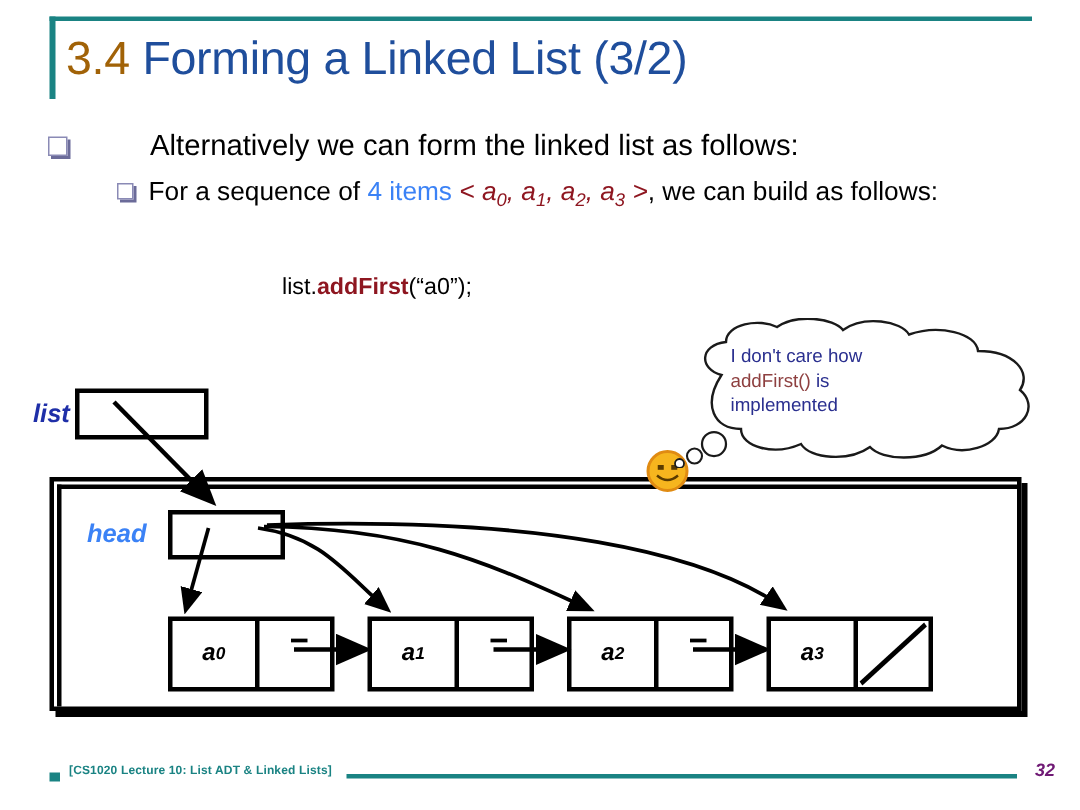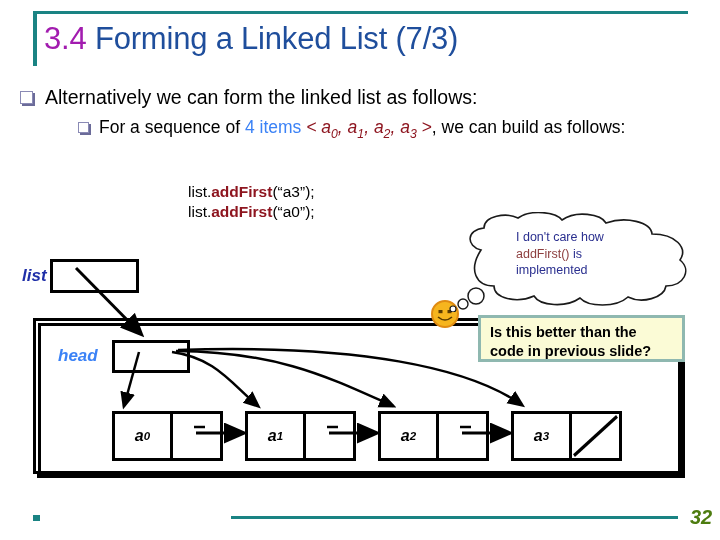--- a/index.html
+++ b/index.html
@@ -37,21 +37,21 @@
   }
   #page-title {
     position: absolute;
     left: 44px;
     top: 20px;
     font-size: 31px;
     line-height: 38px;
     white-space: nowrap;
     letter-spacing: -0.2px;
   }
-  #page-title .num { color: #a21caf; }
+  #page-title .num { color: #a16207; }
   #page-title .rest { color: #1f4e9c; }
 
   
   .bullet-row {
     position: absolute;
     display: flex;
     align-items: flex-start;
   }
   .sq-bullet {
     position: relative;
@@ -64,21 +64,21 @@
     margin-top: 6px;
     margin-right: 12px;
   }
   .sq-bullet.small {
     width: 9px;
     height: 9px;
     box-shadow: 2px 2px 0 0 #6b6b99;
     margin-top: 5px;
     margin-right: 10px;
   }
-  #bullet-l1 { left: 20px; top: 85px; }
+  #bullet-l1 { left: 32px; top: 85px; gap: 43px; }
   #bullet-l1 .txt { font-size: 19.5px; line-height: 24px; color: #000; white-space: nowrap; }
   #bullet-l2 { left: 78px; top: 117px; width: 600px; }
   #bullet-l2 .txt { font-size: 17.5px; line-height: 21px; color: #000; }
   .blue { color: #3b82f6; }
   .seq { font-style: italic; color: #8e1620; }
   .seq sub { font-size: 70%; font-style: italic; }
 
   
   #code-block {
     position: absolute;
@@ -207,21 +207,20 @@
     height: 100px;
   }
   #thought-text {
     position: absolute;
     left: 487px;
     top: 229px;
     width: 140px;
     font-size: 12.5px;
     line-height: 16.5px;
     color: #2a2f8f;
-    margin-left: 29px;
   }
   #thought-text .tr { color: #8e4040; }
 
   
   #callout {
     position: absolute;
     left: 478px;
     top: 315px;
     width: 207px;
     height: 47px;
@@ -267,51 +266,50 @@
     left: 231px;
     top: 516px;
     width: 447px;
     height: 3px;
     background: #1a8383;
   }
   #page-number {
     position: absolute;
     left: 690px;
     top: 506px;
-    font-size: 20px;
+    font-size: 12px;
     font-weight: bold;
     font-style: italic;
-    color: #4d7c0f;
+    color: #701a75;
     text-align: right;
   }
 </style>
 </head>
 <body>
 
 <div id="slide">
 
   <div class="title-rule"></div>
   <div class="title-bar"></div>
   <div id="page-title">
-    <span class="num">3.4</span><span class="rest">&nbsp;</span><span class="rest">Forming a Linked List (7/3)</span>
+    <span class="num">3.4</span><span class="rest">&nbsp;</span><span class="rest">Forming a Linked List (3/2)</span>
   </div>
 
   <div class="bullet-row" id="bullet-l1">
     <span class="sq-bullet"></span>
     <span class="txt">Alternatively we can form the linked list as follows:</span>
   </div>
 
   <div class="bullet-row" id="bullet-l2">
     <span class="sq-bullet small"></span>
     <span class="txt"><span>For a sequence of </span><span class="blue">4 items</span><span class="seq"> &lt; </span><span class="seq">a<sub>0</sub></span><span class="seq">,&nbsp;</span><span class="seq">a<sub>1</sub></span><span class="seq">,&nbsp;</span><span class="seq">a<sub>2</sub></span><span class="seq">,&nbsp;</span><span class="seq">a<sub>3</sub></span><span class="seq"> &gt;</span><span>, we can build as follows:</span></span>
   </div>
 
   <div id="code-block">
 
-    <div><span>list.</span><span class="c-red">addFirst</span><span>(“a3”);</span></div>
     <div><span>list.</span><span class="c-red">addFirst</span><span>(“a0”);</span></div>
   </div>
 
   <div id="list-label">list</div>
   <div id="list-box"></div>
 
   <div id="object-frame"></div>
   <div id="object-frame-inner"></div>
 
   <div id="head-label">head</div>
@@ -349,21 +347,20 @@
     <path d="M45,38 C30,34 30,18 48,16 C48,4 70,0 82,6 C95,-3 120,0 126,8
              C140,-2 165,2 170,11 C190,4 215,10 216,22 C240,22 252,36 244,48
              C256,58 248,74 230,74 C228,86 206,92 192,85 C180,96 152,95 144,86
              C130,96 104,94 98,84 C80,92 58,86 58,74 C40,74 32,58 45,38 Z" fill="#ffffff" stroke="#1a1a1a" stroke-width="1.6"></path>
     <circle cx="40" cy="84" r="8" fill="#fff" stroke="#1a1a1a" stroke-width="1.5"></circle>
     <circle cx="27" cy="92" r="5" fill="#fff" stroke="#1a1a1a" stroke-width="1.4"></circle>
     <circle cx="17" cy="97" r="3" fill="#fff" stroke="#1a1a1a" stroke-width="1.2"></circle>
   </svg>
   <div id="thought-text"><span>I don't care how </span><span class="tr">addFirst()</span><span> is implemented</span></div>
 
-  <div id="callout">Is this better than the code in previous slide?</div>
 
   <svg id="arrows" viewBox="0 0 720 540">
     <defs>
       <marker id="ah" markerWidth="7" markerHeight="7" refX="5.5" refY="3" orient="auto">
         <path d="M0,0 L7,3 L0,6 Z" fill="#000"></path>
       </marker>
       <marker id="ah2" markerWidth="8" markerHeight="8" refX="6" refY="3.5" orient="auto">
         <path d="M0,0 L8,3.5 L0,7 Z" fill="#000"></path>
       </marker>
     </defs>
@@ -380,16 +377,17 @@
 
     <line x1="462" y1="433" x2="508" y2="433" stroke="#000" stroke-width="3" marker-end="url(#ah2)"></line>
     <line x1="460" y1="427" x2="471" y2="427" stroke="#000" stroke-width="2.5"></line>
 
     <path d="M172,352 C215,358 230,382 258,406" stroke="#000" stroke-width="2.5" fill="none" marker-end="url(#ah)"></path>
     <path d="M176,351 C280,352 330,378 393,406" stroke="#000" stroke-width="2.5" fill="none" marker-end="url(#ah)"></path>
     <path d="M178,350 C360,344 470,368 522,405" stroke="#000" stroke-width="2.5" fill="none" marker-end="url(#ah)"></path>
   </svg>
 
   <div id="footer-mark"></div>
+  <div id="footer-text">[CS1020 Lecture 10: List ADT &amp; Linked Lists]</div>
   <div id="footer-rule"></div>
   <div id="page-number">32</div>
 
 </div>
 
 </body></html>

